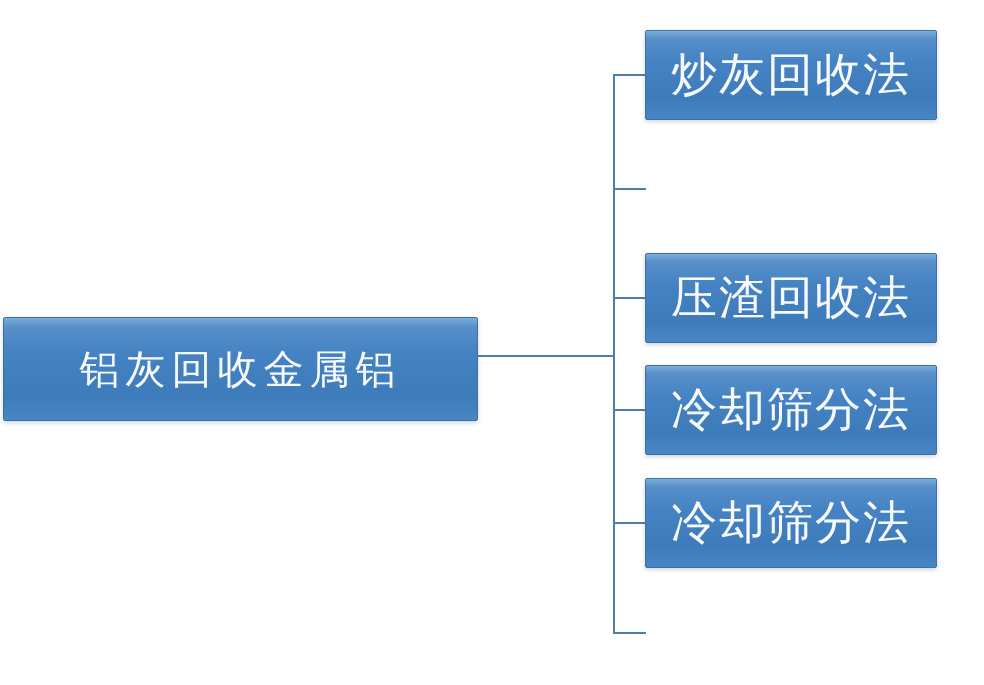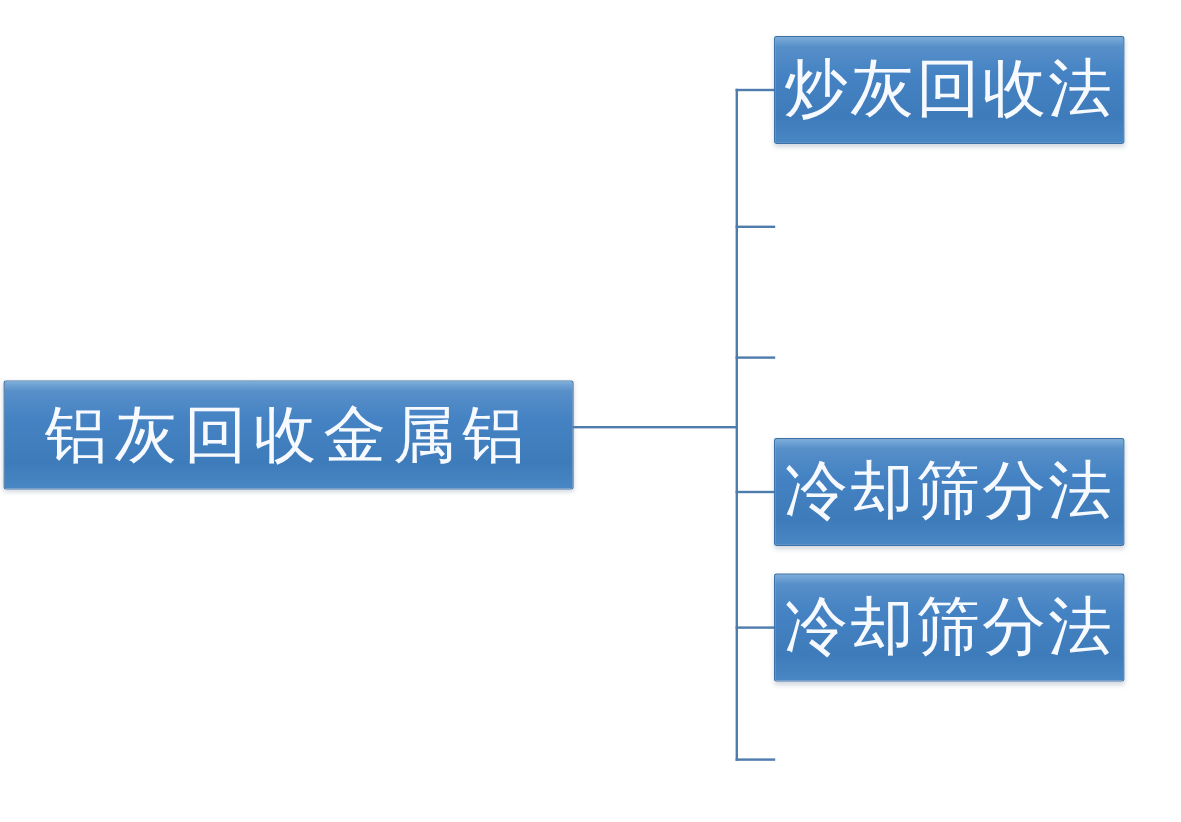--- a/index.html
+++ b/index.html
@@ -30,30 +30,30 @@
     border-radius: 2px;
     box-shadow: 0 2px 4px rgba(90, 110, 135, 0.28);
     text-align: center;
     white-space: nowrap;
   }
 
   .root-node {
     left: 3px;
     top: 317px;
     width: 475px;
-    height: 91px;
-    font-size: 52px;
+    height: 104px;
+    font-size: 40px;
     letter-spacing: 6px;
   }
 
   .child-node {
     left: 645px;
     width: 292px;
     height: 90px;
-    font-size: 53px;
+    font-size: 46px;
     letter-spacing: 2px;
   }
 
   .connector {
     position: absolute;
     background: #4e7dad;
   }
 
   .h-line { height: 2px; }
   .v-line { width: 2px; }
@@ -89,19 +89,20 @@
   <div class="connector h-line stub" style="top:74px"></div>
   <div class="connector h-line stub" style="top:188px"></div>
   <div class="connector h-line stub" style="top:297px"></div>
   <div class="connector h-line stub" style="top:409px"></div>
   <div class="connector h-line stub" style="top:522px"></div>
   <div class="connector h-line stub" style="top:632px"></div>
 
   <div class="node child-node" style="top:30px">炒灰回收法</div>
 
 
+  <div class="node child-node" style="top:253px">压渣回收法</div>
 
   <div class="node child-node" style="top:365px">冷却筛分法</div>
 
   <div class="node child-node" style="top:478px">冷却筛分法</div>
 
 
 </div>
 
 </body></html>

